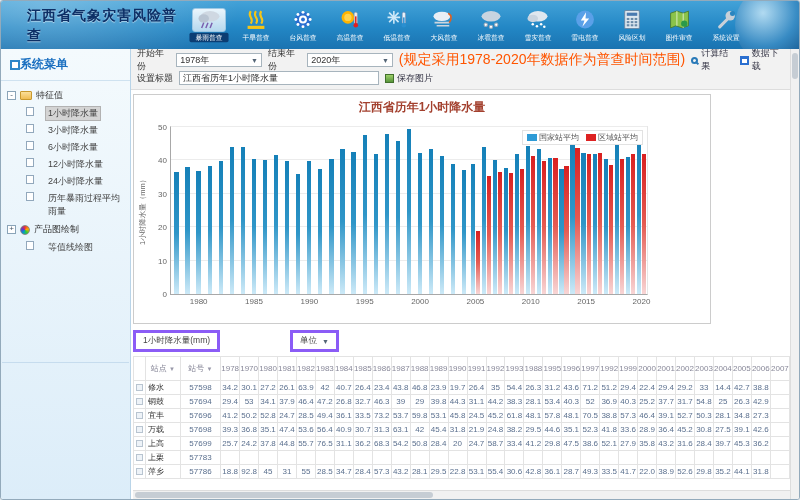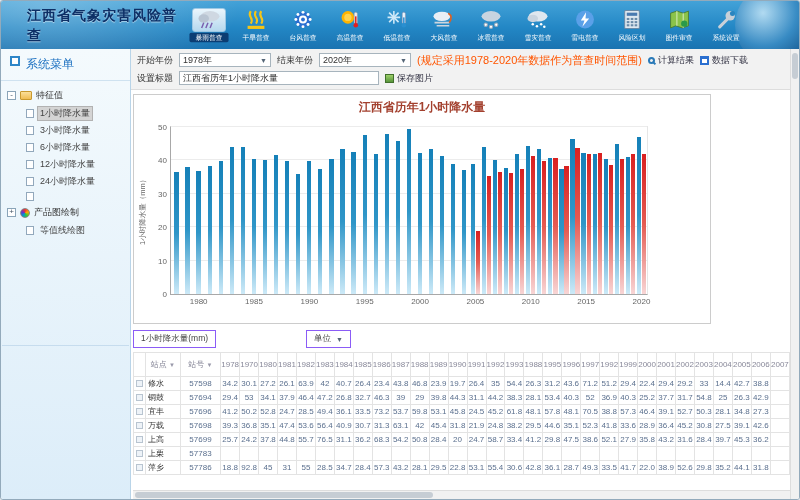--- a/index.html
+++ b/index.html
@@ -25,40 +25,40 @@
 .loc-icon{width:10px;height:8px;border:1px solid #4a88c0;background:#cfe4f5;display:inline-block;flex:0 0 auto}
 .loc-label{color:#333;font-weight:bold}
 .crumbs{color:#667}
 .bc-spacer{flex:1}
 .user-label{color:#444}
 .logout{background:linear-gradient(#f06a4c,#da3f26);color:#fff;font-size:9px;border:1px solid #c23318;border-radius:8px;padding:1px 8px;display:flex;align-items:center;gap:3px;cursor:pointer;font-family:inherit}
 .pwr{width:7px;height:7px;border:1px solid #fff;border-radius:50%;display:inline-block}
 
 .bodyrow{flex:1;display:flex;min-height:0}
 .sidebar{width:130px;background:linear-gradient(180deg,#f4fafd,#dcedf9);border-right:1px solid #b9d4e8;display:flex;flex-direction:column;font-size:9px;flex:0 0 auto}
-.menu-title{display:flex;gap:6px;padding:7px 9px;color:#1a6fc0;font-weight:normal;font-size:12px;border-bottom:1px solid #cfe2f0}
+.menu-title{display:flex;align-items:center;padding:7px 9px;color:#1a6fc0;font-weight:bold;font-size:12px;border-bottom:1px solid #cfe2f0}
 .menu-sq{width:10px;height:10px;border:2px solid #2e86c8;background:#fff;flex:0 0 auto}
 .tree{padding:5px 2px 0}
 .tree-parent{display:flex;align-items:center;gap:4px;padding:3px 4px;color:#333}
 .toggle{width:9px;height:9px;border:1px solid #8aa4b8;background:#fff;font-size:8px;line-height:6px;text-align:center;color:#456;flex:0 0 auto}
 .folder{width:12px;height:9px;background:linear-gradient(#fadf9a,#f0bd55);border:1px solid #c9992f;border-radius:1px;flex:0 0 auto}
 .palette{width:10px;height:10px;border-radius:50%;background:conic-gradient(#e33,#fa0,#3c3,#09c,#63c,#e33);border:1px solid #888;flex:0 0 auto}
-.tree-child{display:flex;align-items:center;gap:4px;padding:2px 2px 2px 23px;color:#444;cursor:pointer}
+.tree-child{display:flex;align-items:flex-start;gap:12px;padding:2px 2px 2px 23px;color:#444;cursor:pointer}
 .doc{width:8px;height:9px;background:#fff;border:1px solid #92a8bc;flex:0 0 auto}
 .tree-child .lbl{padding:0 2px}
 .tree-child.selected .lbl{background:#d4d4d4;outline:1px solid #b2b2b2}
 .side-spacer{height:106px}
 .side-sep{border-top:1px solid #c6dcee;margin:0 1px}
 
 .main{flex:1;display:flex;flex-direction:column;min-width:0;background:#fff}
 .form-area{background:#f2f2f2;border-bottom:1px solid #ddd;padding:2px 6px;font-size:9px;color:#333;flex:0 0 auto}
 .frow{display:flex;align-items:center;gap:6px;height:18px}
 .sel{width:92px;height:14px;background:#fff;border:1px solid #a7b4bd;display:flex;align-items:center;justify-content:space-between;padding:0 3px;cursor:pointer}
 .car{font-size:7px;color:#567}
-.hint{color:#f50;font-size:11px;white-space:nowrap}
+.hint{color:#f50;font-size:14px;white-space:nowrap}
 .linkbtn{display:flex;align-items:center;gap:3px;cursor:pointer;color:#334}
 .mag{width:7px;height:7px;border:2px solid #2a7ab8;border-radius:50%;position:relative;flex:0 0 auto}
 .mag:after{content:"";position:absolute;width:4px;height:2px;background:#2a7ab8;transform:rotate(45deg);right:-3px;bottom:-2px}
 .disk{width:9px;height:9px;background:#2a6fd0;position:relative;flex:0 0 auto}
 .disk:after{content:"";position:absolute;left:2px;top:3px;width:5px;height:4px;background:#fff}
 .img-ic{width:9px;height:9px;background:linear-gradient(#9ed06a,#57953a);border:1px solid #41702c;flex:0 0 auto}
 .txt-input{width:200px;height:14px;border:1px solid #a7b4bd;background:#fff;font-size:9px;padding:0 3px;font-family:inherit;color:#333}
 
 .chart-panel{width:578px;height:230px;background:#fff;border:1px solid #ccc;margin:4px 0 2px 2px;display:flex;flex-direction:column;flex:0 0 auto}
 .chart-title{text-align:center;font-size:12px;font-weight:bold;color:#a3402e;padding-top:4px;flex:0 0 auto}
@@ -71,22 +71,22 @@
 .bar{position:absolute;bottom:0}
 .bar.blue{background:linear-gradient(to bottom,#1580b8 0%,#2f96c8 50%,#cdeaf8 100%)}
 .bar.red{background:linear-gradient(to bottom,#d92020 0%,#e55b52 50%,#f8d6d6 100%)}
 .xlab{position:absolute;bottom:0;left:34px;right:56px;text-align:center;font-size:8px;color:#666}
 .legend{position:absolute;top:3px;right:4px;display:flex;gap:7px;border:1px solid #e2e2e2;background:#fff;padding:1px 4px;font-size:8px;color:#555;align-items:center}
 .legend .item{display:flex;align-items:center;gap:2px}
 .legend .sw{width:10px;height:7px;display:inline-block}
 
 .table-area{flex:1;display:flex;flex-direction:column;min-height:0;padding:2px 0 0 2px;background:#fff}
 .tctrl{display:flex;padding:2px 0 4px;flex:0 0 auto}
-.tbox{border:1px solid #8b5cf6;background:#fff;font-size:8.5px;color:#444;padding:2px 7px;display:flex;align-items:center;gap:5px}
-.tbox.unit{margin-left:90px}
+.tbox{border:3px solid #8b5cf6;background:#fff;font-size:8.5px;color:#444;padding:2px 7px;display:flex;align-items:center;gap:5px}
+.tbox.unit{margin-left:70px}
 .grid-wrap{flex:1;overflow:hidden;min-height:0}
 table{border-collapse:collapse;table-layout:fixed}
 th,td{border:1px solid #e3e3e3;font-weight:normal;overflow:hidden;white-space:nowrap;text-align:center}
 th{font-size:8px;color:#889;height:24px;background:#fff}
 th .car{font-size:6px;color:#99a}
 td{font-size:8px;color:#5a6f8e;height:14px}
 td.name{color:#333;text-align:left;padding-left:2px}
 .rowicon{display:inline-block;width:7px;height:7px;border:1px solid #b8c4d0;background:#eef3f8;vertical-align:middle}
 .hscroll{height:9px;background:#f1f1f1;border-top:1px solid #ddd;position:relative;flex:0 0 auto}
 .hscroll .thumb{position:absolute;left:2px;top:1px;height:6px;width:298px;background:#c6cdd4;border-radius:3px}
@@ -302,20 +302,21 @@
           <div class="tree-child">
             <span class="doc"></span>
             <span class="lbl">12小时降水量</span>
           </div>
           <div class="tree-child">
             <span class="doc"></span>
             <span class="lbl">24小时降水量</span>
           </div>
           <div class="tree-child">
             <span class="doc"></span>
+            <span class="lbl">历年暴雨过程平均雨量</span>
           </div>
           <div class="tree-parent">
             <span class="toggle">+</span>
             <span class="palette"></span>
             <span>产品图绘制</span>
           </div>
           <div class="tree-child">
             <span class="doc"></span>
             <span class="lbl">等值线绘图</span>
           </div>
@@ -435,20 +436,30 @@
               <div class="bar red" style="left: 89.6279%; width: 0.883721%; height: 84.6%;"></div>
               <div class="bar blue" style="left: 90.8837%; width: 0.883721%; height: 81%;"></div>
               <div class="bar red" style="left: 91.9535%; width: 0.883721%; height: 77.4%;"></div>
               <div class="bar blue" style="left: 93.2093%; width: 0.883721%; height: 90%;"></div>
               <div class="bar red" style="left: 94.2791%; width: 0.883721%; height: 81%;"></div>
               <div class="bar blue" style="left: 95.5349%; width: 0.883721%; height: 82%;"></div>
               <div class="bar red" style="left: 96.6047%; width: 0.883721%; height: 83.6%;"></div>
               <div class="bar blue" style="left: 97.8605%; width: 0.883721%; height: 94%;"></div>
               <div class="bar red" style="left: 98.9302%; width: 0.883721%; height: 83.6%;"></div>
               <div class="xtick" style="left: 98.8372%;">2020</div>
+              <div class="legend">
+                <span class="item">
+                  <span class="sw" style="background: rgb(46, 155, 214);"></span>
+                  <span>国家站平均</span>
+                </span>
+                <span class="item">
+                  <span class="sw" style="background: rgb(221, 34, 34);"></span>
+                  <span>区域站平均</span>
+                </span>
+              </div>
             </div>
         </div>
       </div>
 
       <div class="table-area">
         <div class="tctrl">
           <span class="tbox">
             <span>1小时降水量(mm)</span>
           </span>
           <span class="tbox unit">

